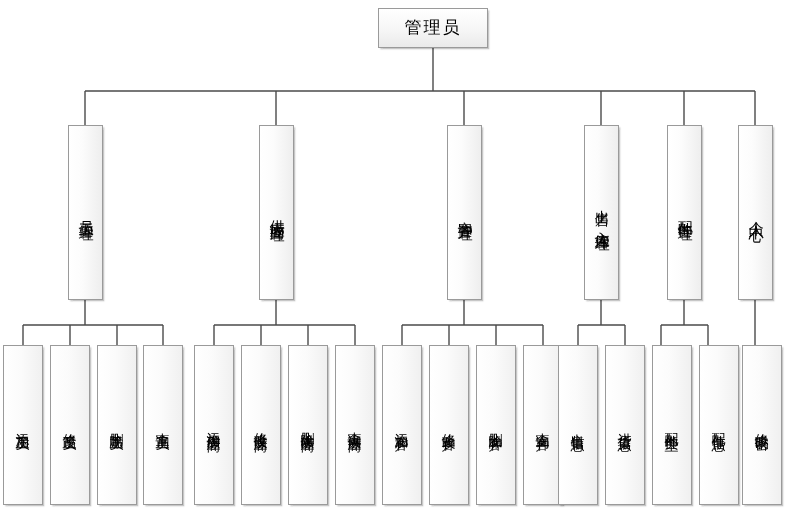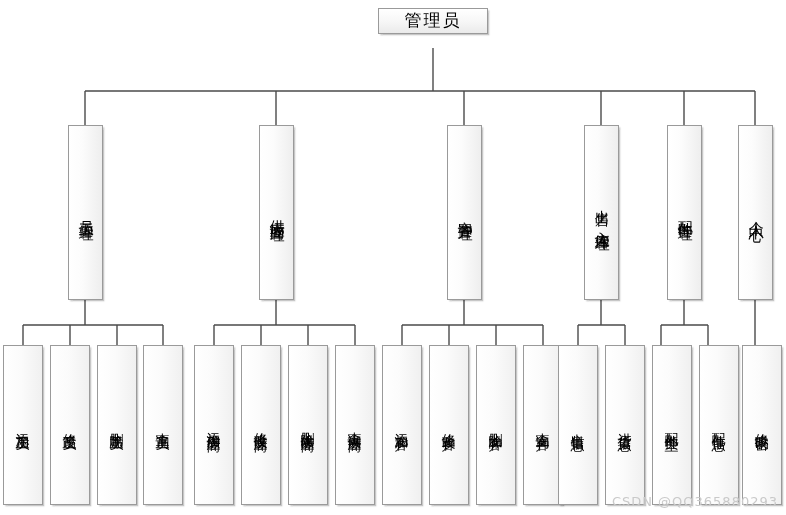--- a/index.html
+++ b/index.html
@@ -129,21 +129,21 @@
     <line x1="625" y1="325" x2="625" y2="345"></line>
 
     <line x1="684" y1="300" x2="684" y2="325"></line>
     <line x1="661" y1="325" x2="708" y2="325"></line>
     <line x1="661" y1="325" x2="661" y2="345"></line>
     <line x1="708" y1="325" x2="708" y2="345"></line>
 
     <line x1="755" y1="300" x2="755" y2="345"></line>
   </svg>
 
-  <div class="node root" style="left:378px; top:8px; width:110px; height:26px;">
+  <div class="node root" style="left:378px; top:8px; width:110px; height:40px;">
     <span class="label">管理员</span>
   </div>
 
   <div class="node vert level2" style="left:68px; top:125px; width:35px; height:175px;">
     <span class="label">员工管理</span>
   </div>
 
   <div class="node vert level2" style="left:259px; top:125px; width:35px; height:175px;">
     <span class="label">供应商管理</span>
   </div>
@@ -214,15 +214,14 @@
     <span class="label">配件类型</span>
   </div>
   <div class="node vert leaf" style="left:699px; top:345px; width:40px; height:160px;">
     <span class="label">配件信息</span>
   </div>
 
   <div class="node vert leaf" style="left:742px; top:345px; width:40px; height:160px;">
     <span class="label">修改密码</span>
   </div>
 
-  <div class="watermark">CSDN @QQ365880293</div>
 
 </div>
 
 </body></html>

